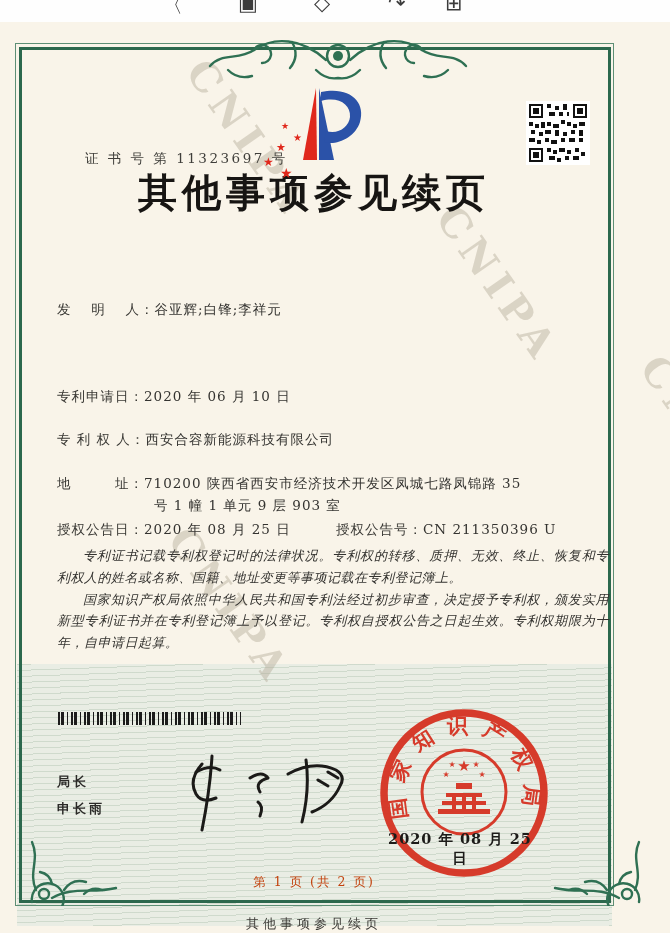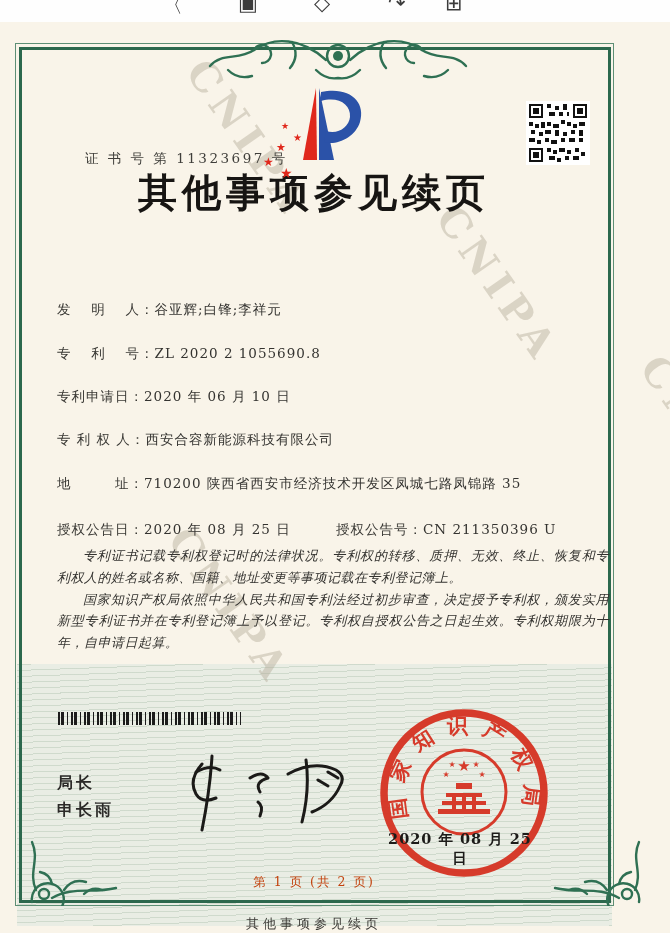--- a/index.html
+++ b/index.html
@@ -31,21 +31,21 @@
          font-size:13px;line-height:21.8px;font-style:italic;text-align:justify;}
   .paras p{margin:0;text-indent:2em;letter-spacing:.5px;}
   
   #logo{position:absolute;left:258px;top:64px;width:120px;height:102px;z-index:6;}
   .star{position:absolute;color:#e0281c;font-family:"DejaVu Sans",sans-serif;line-height:1;z-index:7;}
   
   #qr{position:absolute;left:526px;top:79px;z-index:6;background:#fff;padding:3px;}
   
   #barcode{position:absolute;left:58px;top:690px;width:183px;height:13px;z-index:8;
      background:repeating-linear-gradient(90deg,#1c1c1c 0 2px,transparent 2px 3px,#1c1c1c 3px 6px,transparent 6px 9px,#1c1c1c 9px 10px,transparent 10px 13px);}
-  .director{position:absolute;left:57px;font-size:16px;font-weight:600;color:#2b2a28;letter-spacing:3px;z-index:8;}
+  .director{position:absolute;left:57px;font-size:13px;font-weight:600;color:#2b2a28;letter-spacing:3px;z-index:8;}
   #signature{position:absolute;left:172px;top:728px;z-index:9;}
   
   #seal{position:absolute;left:374px;top:681px;z-index:9;opacity:.95;}
   #seal-date{position:absolute;left:385px;top:808px;width:150px;text-align:center;font-size:14.5px;
              color:#1c1b19;letter-spacing:1px;z-index:10;font-weight:600;}
   .pageinfo{position:absolute;left:15px;top:852px;width:598px;text-align:center;font-size:12.5px;
             color:#c2410c;letter-spacing:2px;z-index:8;}
   .contnote{position:absolute;left:15px;top:893px;width:598px;text-align:center;font-size:13px;
             color:#3a3935;letter-spacing:4px;z-index:8;}
 </style>
@@ -174,31 +174,31 @@
           <rect x="18" y="26" width="2" height="2"></rect>
         <rect x="22" y="26" width="3" height="2"></rect>
       </g>
     </svg>
 
     <div class="title">其他事项参见续页</div>
 
     <div class="row" style="top:279px">
       <span class="lab">发　 明　 人：</span><span>谷亚辉;白锋;李祥元</span>
     </div>
-    <div class="row" style="top:323px">
-      <span class="lab">专　 利　 号：</span><span>ZL 2020 2 1055690.8</span>
-    </div>
     <div class="row" style="top:366px">
       <span class="lab">专利申请日：</span><span>2020 年 06 月 10 日</span>
     </div>
     <div class="row" style="top:409px">
       <span class="lab">专 利 权 人：</span><span>西安合容新能源科技有限公司</span>
     </div>
     <div class="row" style="top:453px">
       <span class="lab">地　　　址：</span><span>710200 陕西省西安市经济技术开发区凤城七路凤锦路 35</span>
+    </div>
+    <div class="row" style="top:475px;left:154px">
+      <span>号 1 幢 1 单元 9 层 903 室</span>
     </div>
     <div class="row" style="top:499px">
       <span class="lab">授权公告日：</span><span>2020 年 08 月 25 日</span>
     </div>
     <div class="row" style="top:499px;left:336px">
       <span class="lab">授权公告号：</span><span>CN 211350396 U</span>
     </div>
 
     <div class="paras">
       <p>专利证书记载专利权登记时的法律状况。专利权的转移、质押、无效、终止、恢复和专利权人的姓名或名称、国籍、地址变更等事项记载在专利登记簿上。</p>

